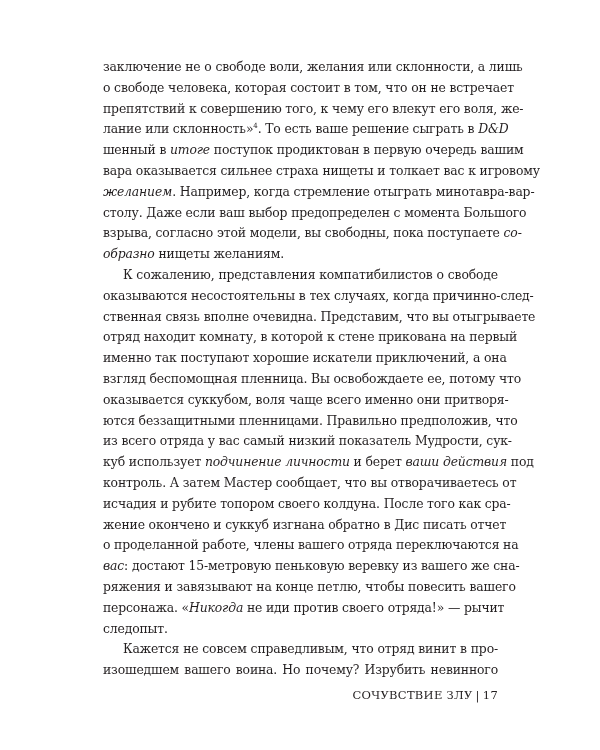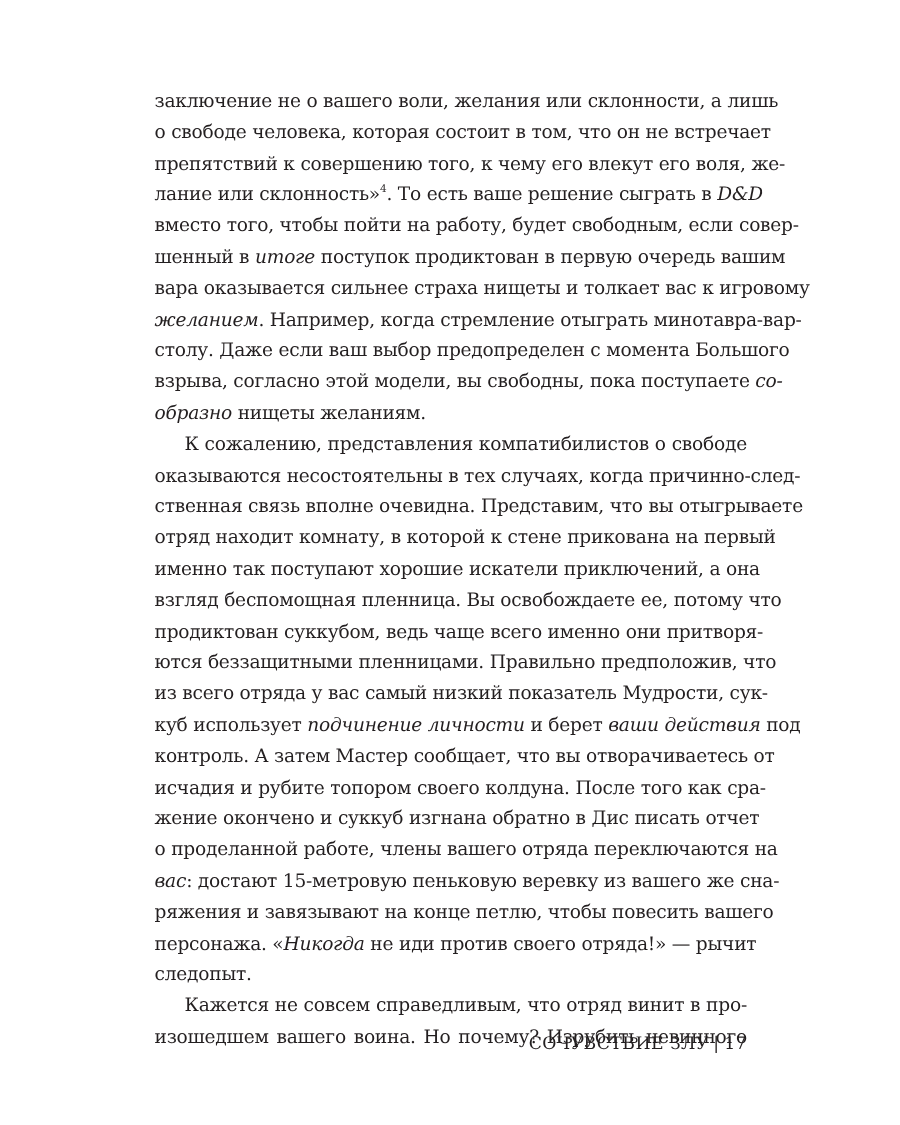--- a/index.html
+++ b/index.html
@@ -44,38 +44,37 @@
     font-size: 11.5px;
     letter-spacing: 0.3px;
     color: #231f20;
   }
   .footer .sep { padding: 0 3px; }
 </style>
 </head>
 <body>
 
 <div class="page">
-  <div class="line"><span>заключение не о вашего воли, желания или склонности, а лишь</span></div>
+  <div class="line"><span>заключение не о свободе воли, желания или склонности, а лишь</span></div>
   <div class="line"><span>о свободе человека, которая состоит в том, что он не встречает</span></div>
   <div class="line"><span>препятствий к совершению того, к чему его влекут его воля, же-</span></div>
   <div class="line"><span>лание или склонность»</span><sup>4</sup><span>. То есть ваше решение сыграть в </span><em>D&amp;D</em></div>
-  <div class="line"><span>вместо того, чтобы пойти на работу, будет свободным, если совер-</span></div>
   <div class="line"><span>шенный в </span><em>итоге</em><span> поступок продиктован в первую очередь вашим</span></div>
   <div class="line"><span>вара оказывается сильнее страха нищеты и толкает вас к игровому</span></div>
   <div class="line"><em>желанием</em><span>. Например, когда стремление отыграть минотавра-вар-</span></div>
   <div class="line"><span>столу. Даже если ваш выбор предопределен с момента Большого</span></div>
   <div class="line"><span>взрыва, согласно этой модели, вы свободны, пока поступаете </span><em>со-</em></div>
   <div class="line last"><em>образно</em><span> нищеты желаниям.</span></div>
   <div class="line indent"><span>К сожалению, представления компатибилистов о свободе</span></div>
   <div class="line"><span>оказываются несостоятельны в тех случаях, когда причинно-след-</span></div>
   <div class="line"><span>ственная связь вполне очевидна. Представим, что вы отыгрываете</span></div>
   <div class="line"><span>отряд находит комнату, в которой к стене прикована на первый</span></div>
   <div class="line"><span>именно так поступают хорошие искатели приключений, а она</span></div>
   <div class="line"><span>взгляд беспомощная пленница. Вы освобождаете ее, потому что</span></div>
-  <div class="line"><span>продиктован суккубом, ведь чаще всего именно они притворя-</span></div>
+  <div class="line"><span>оказывается суккубом, воля чаще всего именно они притворя-</span></div>
   <div class="line"><span>ются беззащитными пленницами. Правильно предположив, что</span></div>
   <div class="line"><span>из всего отряда у вас самый низкий показатель Мудрости, сук-</span></div>
   <div class="line"><span>куб использует </span><em>подчинение личности</em><span> и берет </span><em>ваши действия</em><span> под</span></div>
   <div class="line"><span>контроль. А затем Мастер сообщает, что вы отворачиваетесь от</span></div>
   <div class="line"><span>исчадия и рубите топором своего колдуна. После того как сра-</span></div>
   <div class="line"><span>жение окончено и суккуб изгнана обратно в Дис писать отчет</span></div>
   <div class="line"><span>о проделанной работе, члены вашего отряда переключаются на</span></div>
   <div class="line"><em>вас</em><span>: достают 15-метровую пеньковую веревку из вашего же сна-</span></div>
   <div class="line"><span>ряжения и завязывают на конце петлю, чтобы повесить вашего</span></div>
   <div class="line"><span>персонажа. «</span><em>Никогда</em><span> не иди против своего отряда!» — рычит</span></div>

